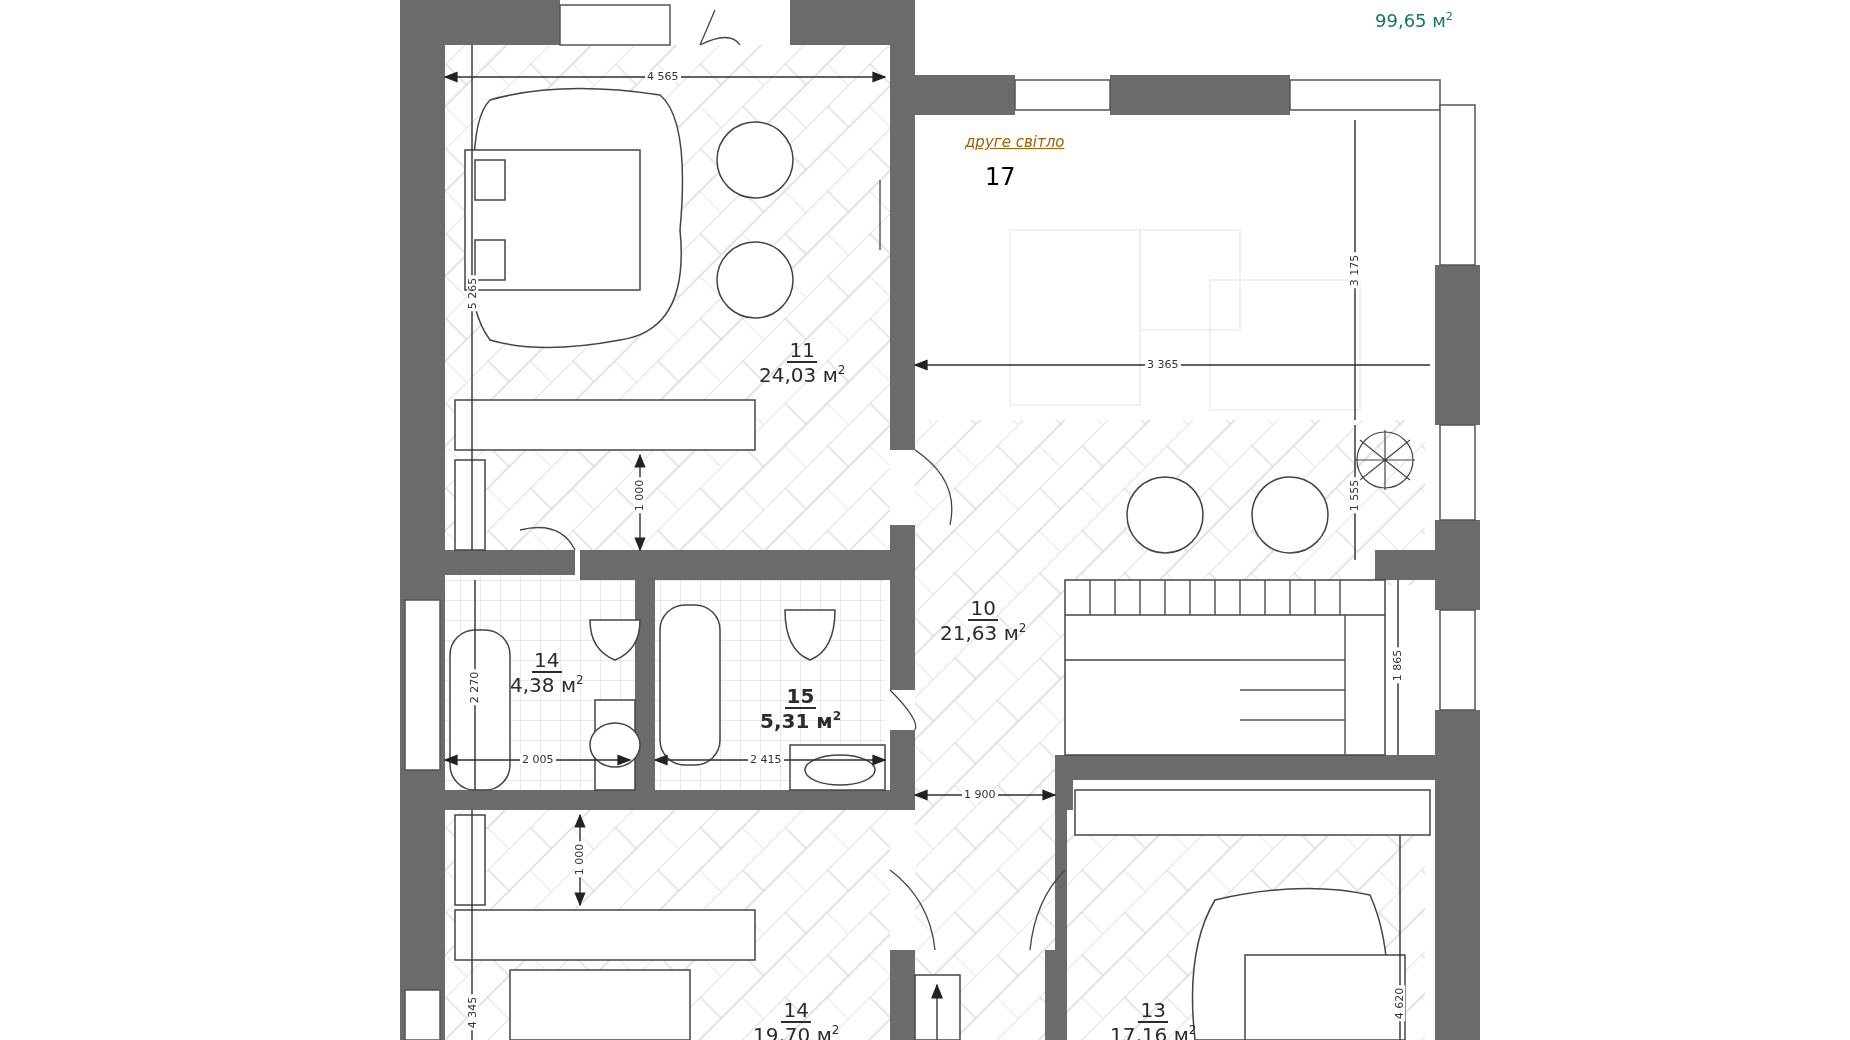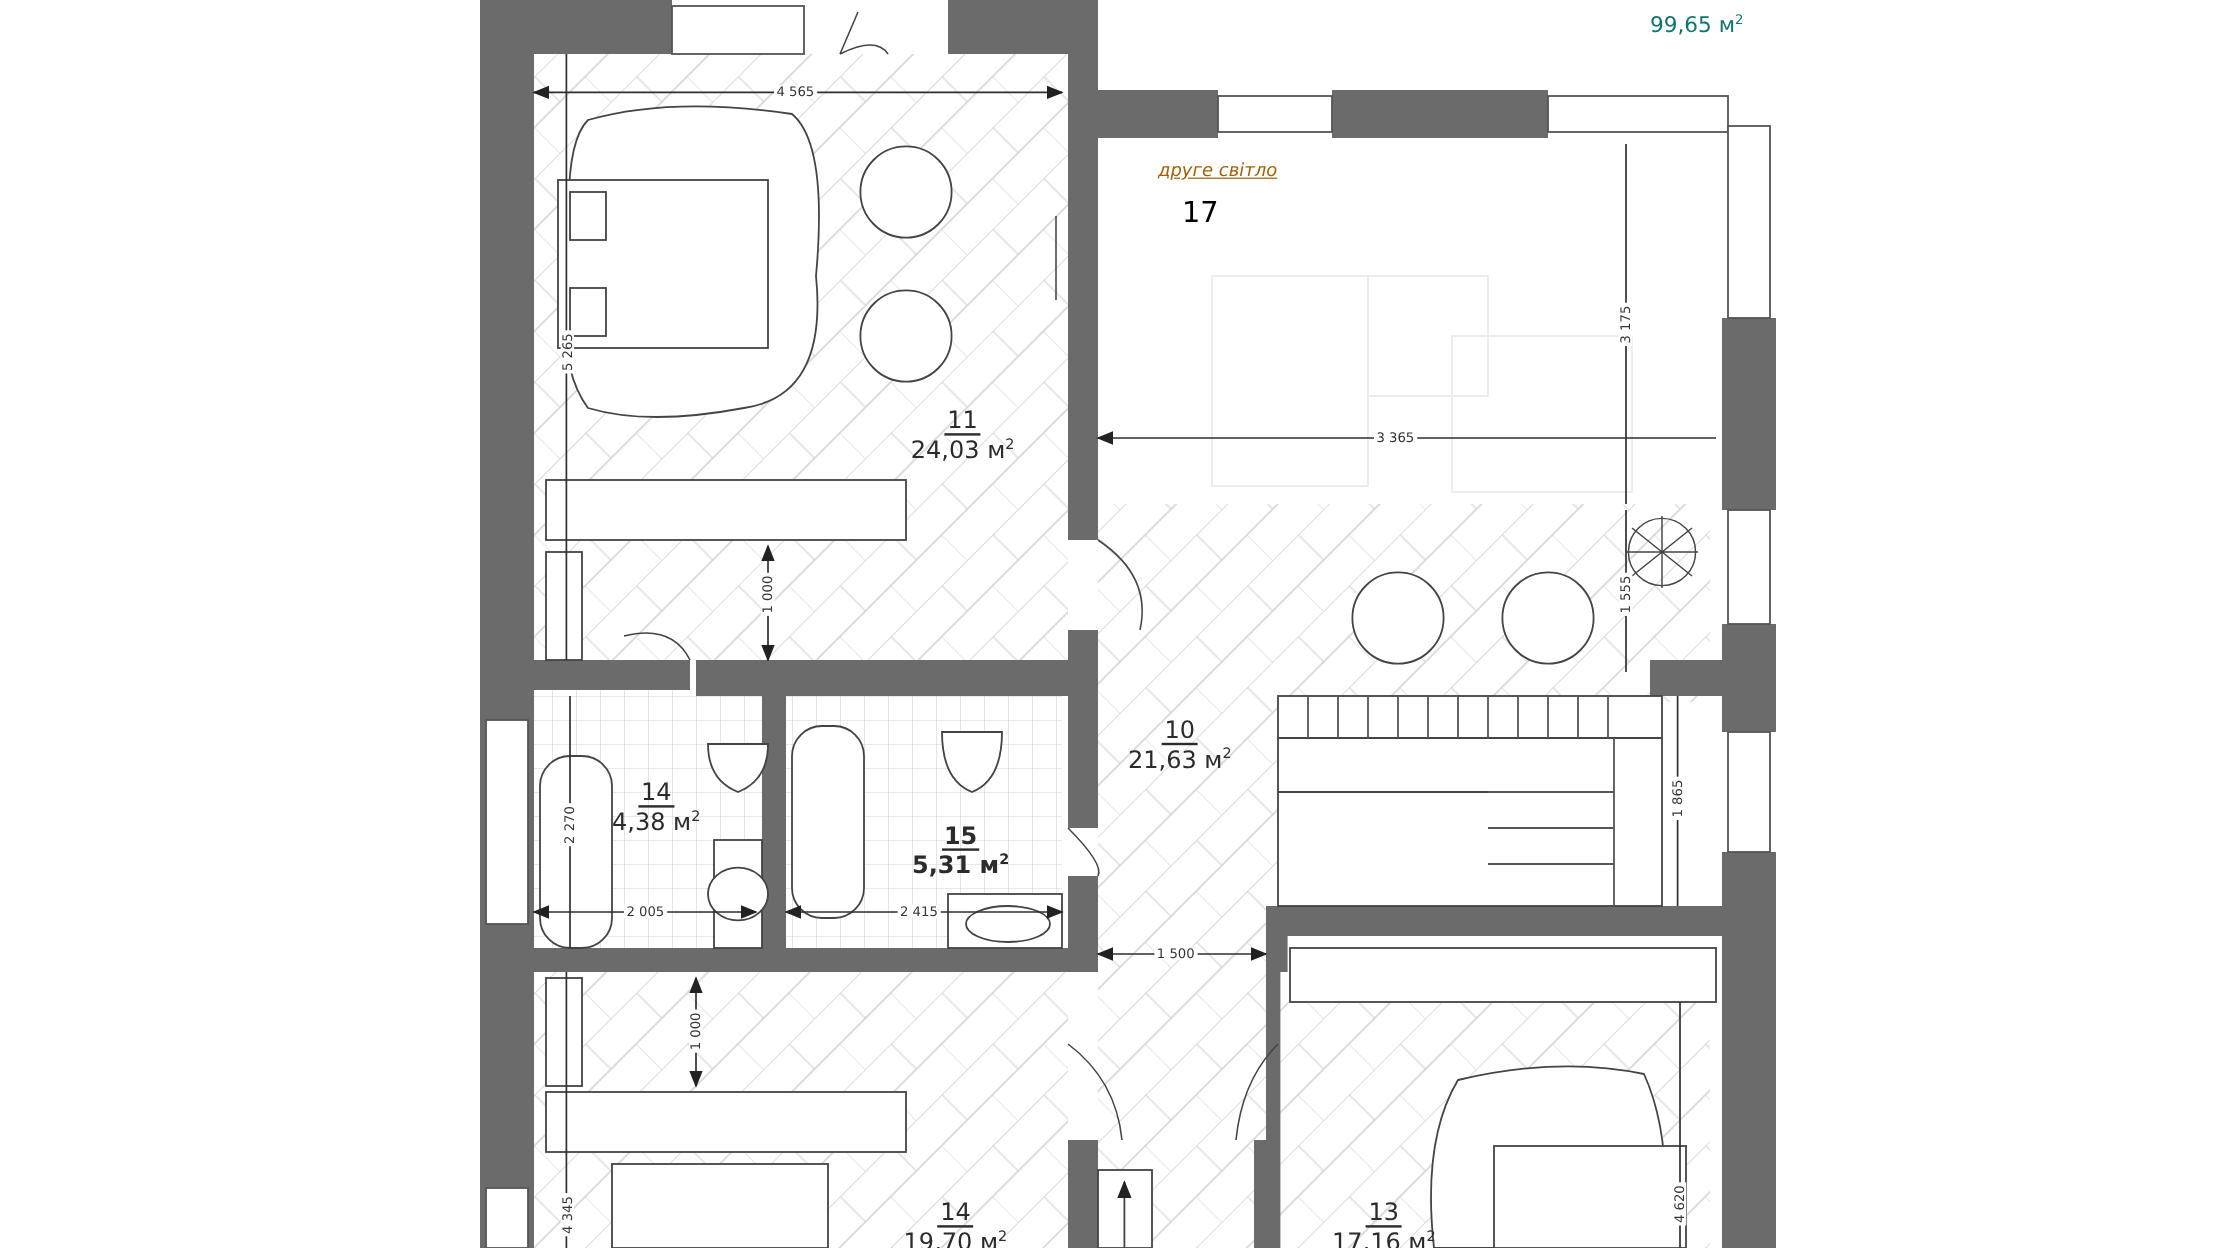--- a/index.html
+++ b/index.html
@@ -237,16 +237,16 @@
 <div class="dim" style="left:645px;top:71px;">4 565</div>
 <div class="dim v" style="left:455px;top:288px;">5 265</div>
 <div class="dim" style="left:1145px;top:359px;">3 365</div>
 <div class="dim v" style="left:1337px;top:265px;">3 175</div>
 <div class="dim v" style="left:1337px;top:490px;">1 555</div>
 <div class="dim v" style="left:1380px;top:660px;">1 865</div>
 <div class="dim v" style="left:622px;top:490px;">1 000</div>
 <div class="dim" style="left:520px;top:754px;">2 005</div>
 <div class="dim v" style="left:457px;top:682px;">2 270</div>
 <div class="dim" style="left:748px;top:754px;">2 415</div>
-<div class="dim" style="left:962px;top:789px;">1 500</div>
+<div class="dim" style="left:962px;top:789px;">1 900</div>
 <div class="dim v" style="left:562px;top:854px;">1 000</div>
 <div class="dim v" style="left:455px;top:1007px;">4 345</div>
 <div class="dim v" style="left:1382px;top:998px;">4 620</div>
 
 </body></html>

